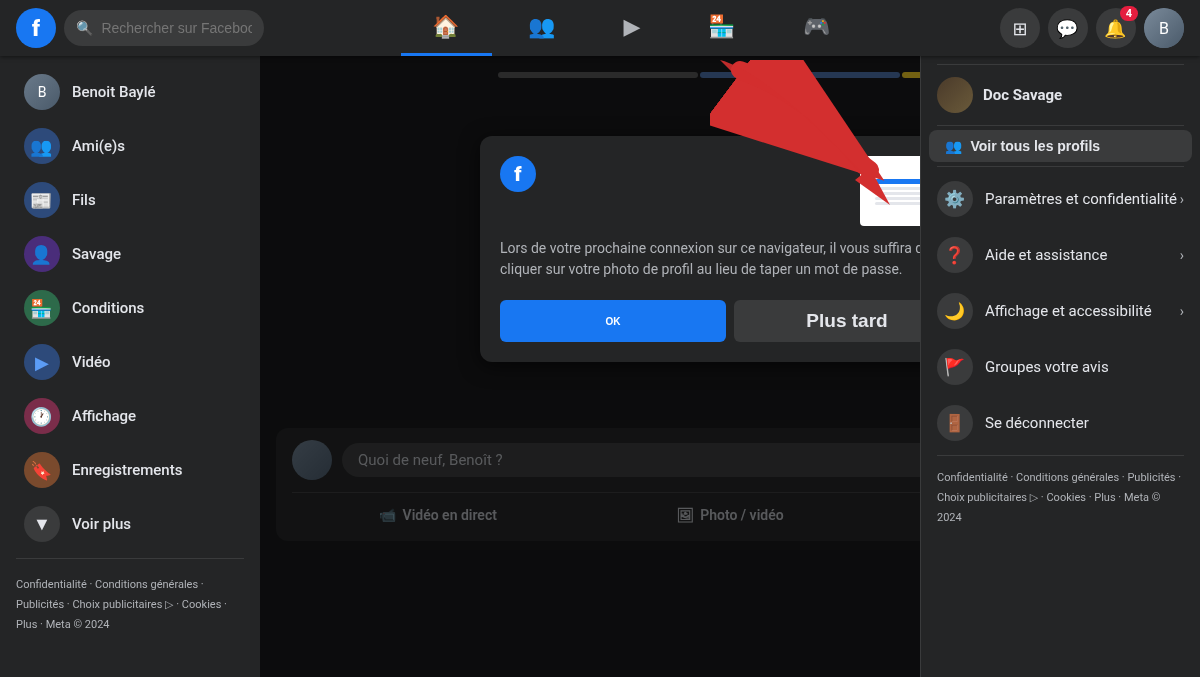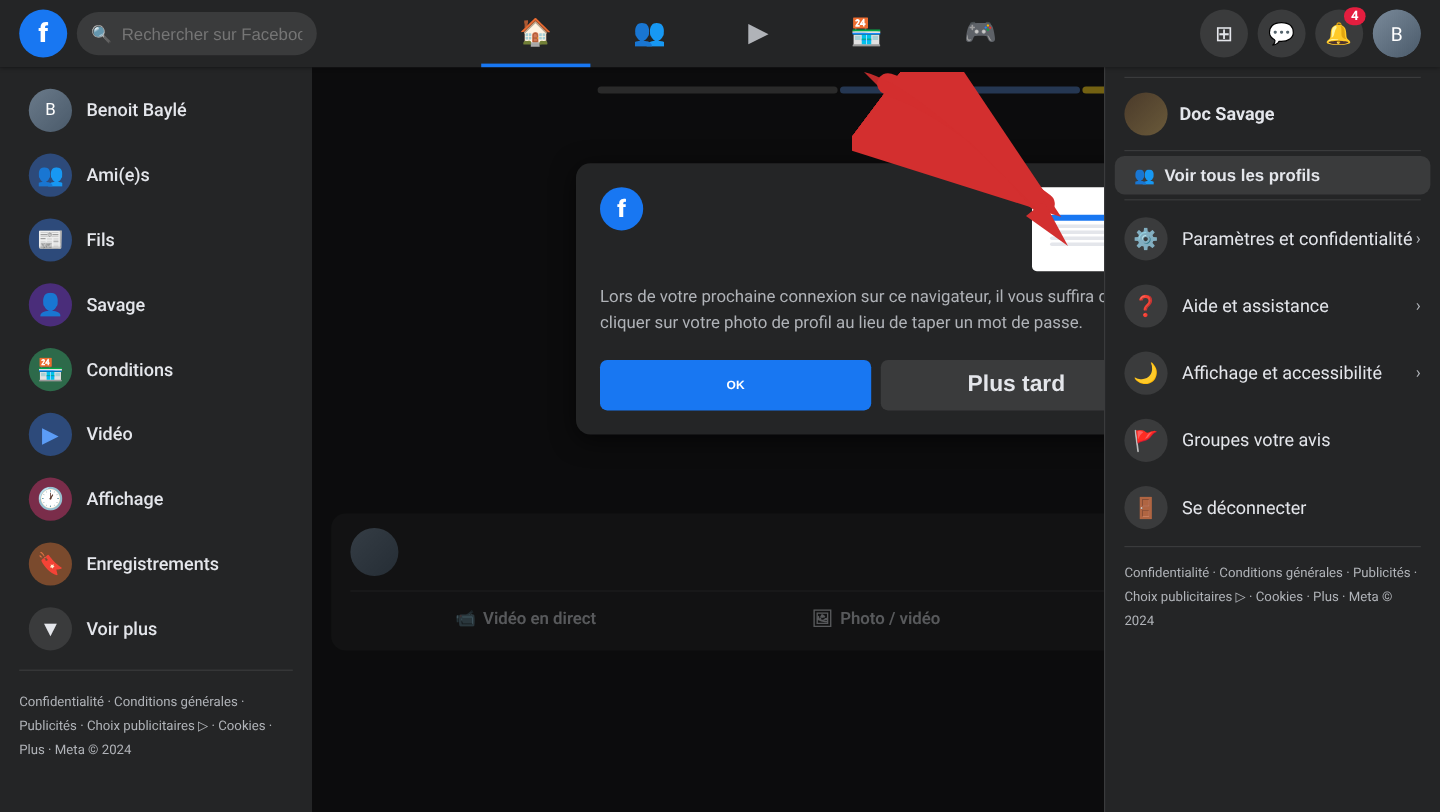--- a/index.html
+++ b/index.html
@@ -548,20 +548,21 @@
         <div class="dialog-buttons">
           <button class="btn-ok">OK</button>
           <button class="btn-later">Plus tard</button>
         </div>
       </div>
     </div>
 
     <div class="post-box" style="margin-top: 350px;">
       <div class="post-box-top">
         <div class="post-avatar"></div>
+        <div class="post-input">Quoi de neuf, Benoît ?</div>
       </div>
       <div class="post-box-actions">
         <div class="post-action">
           <span>📹</span>
           <span>Vidéo en direct</span>
         </div>
         <div class="post-action">
           <span>🖼</span>
           <span>Photo / vidéo</span>
         </div>

